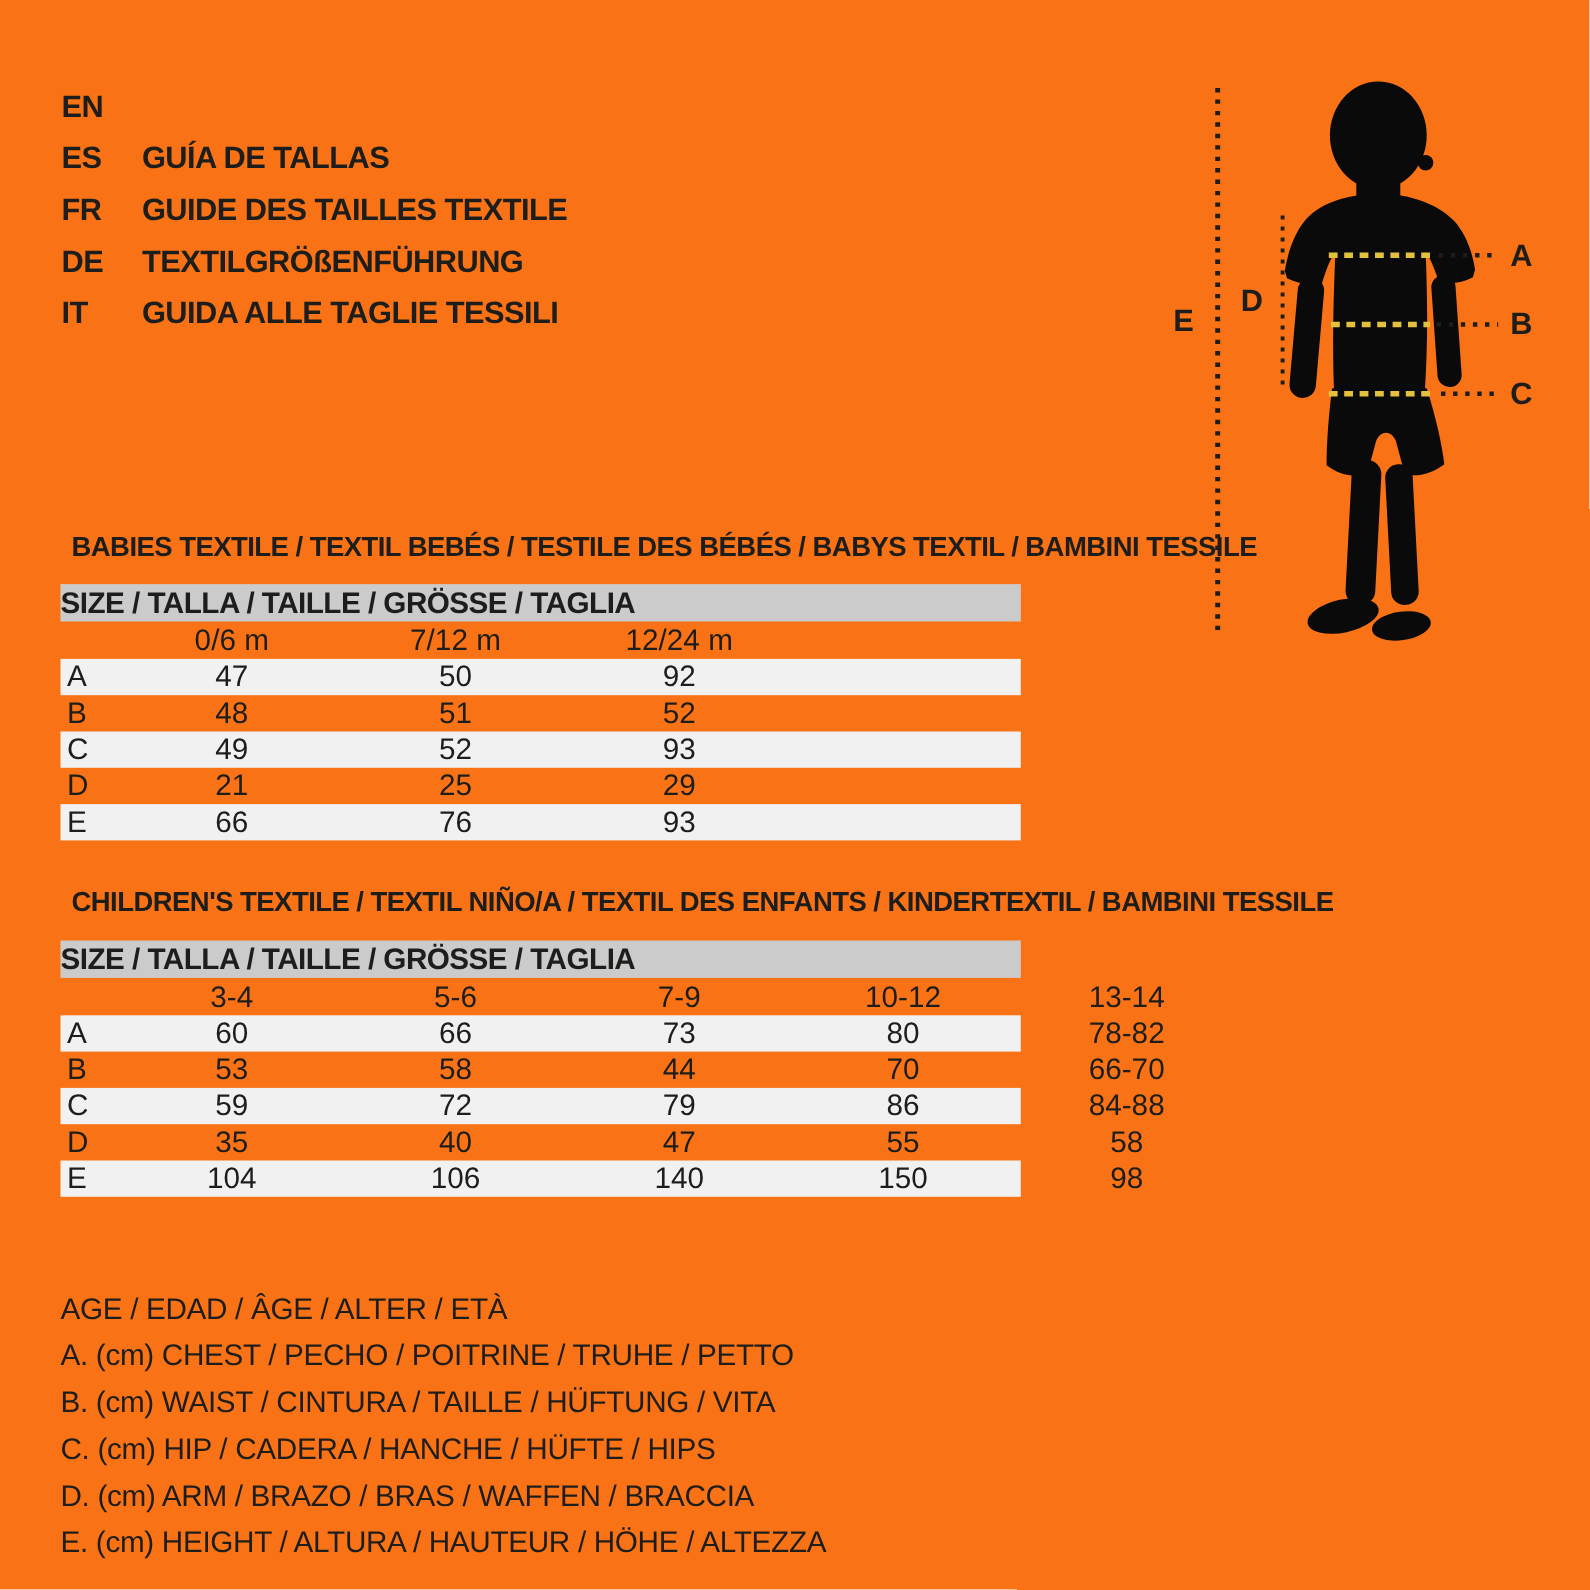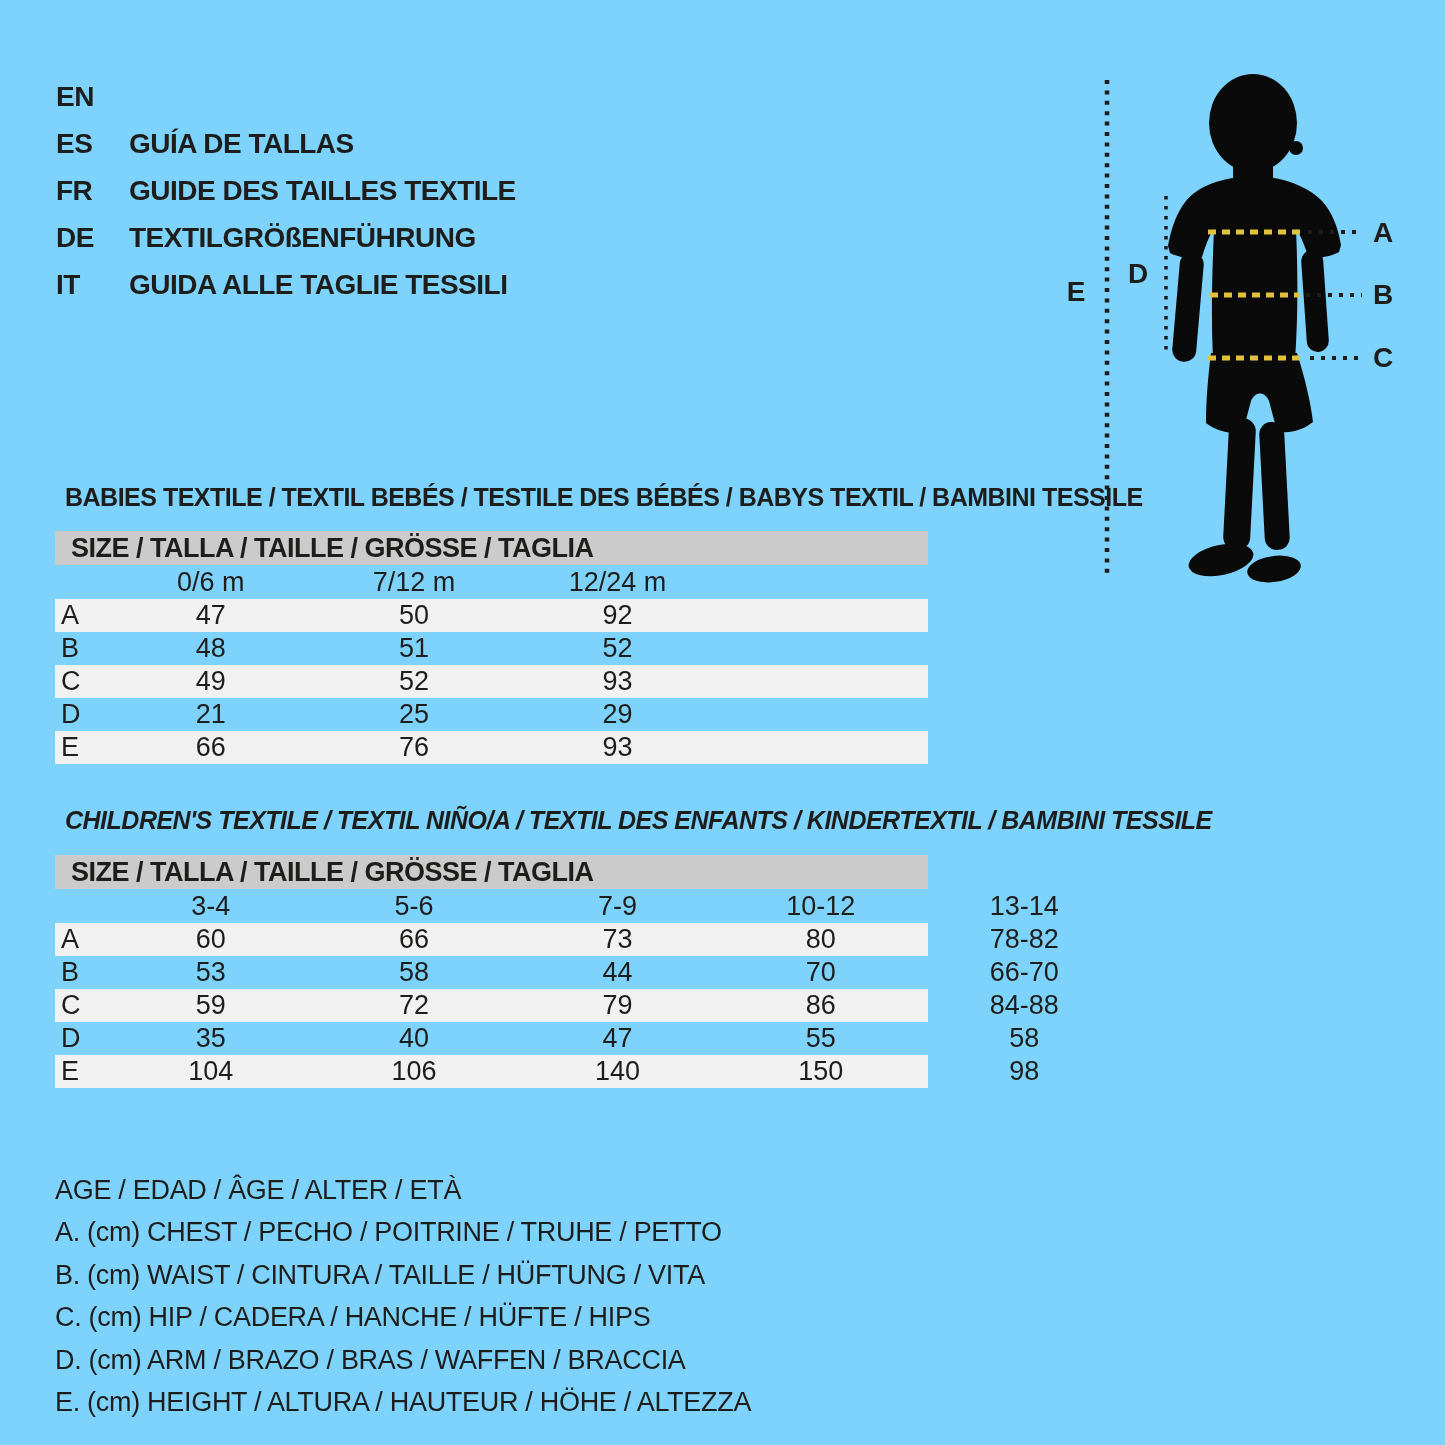--- a/index.html
+++ b/index.html
@@ -6,39 +6,39 @@
     --text:#1d1d1b;
     --header-gray:#cbcbcb;
     --row-gray:#f1f1f1;
     --accent-yellow:#e2c23d;
   }
   *{margin:0;padding:0;box-sizing:border-box;}
   html,body{background:#fff;}
   .page{
     position:relative;
     width:1445px;height:1445px;
-    background:#7dd3fc;
+    background:#f97316;
     font-family:"Liberation Sans", sans-serif;
     color:var(--text);
     overflow:hidden;
   }
   
   .lang-block{position:absolute;left:56px;top:73px;list-style:none;}
   .lang-line{display:flex;height:47px;align-items:center;font-size:28px;font-weight:bold;letter-spacing:-0.5px;}
   .lang-code{width:73px;flex:none;}
   
   .section-title{position:absolute;left:65px;font-size:25px;font-weight:bold;letter-spacing:-0.5px;white-space:nowrap;}
   .babies-title{top:483px;}
-  .children-title{top:806px;font-style:italic;}
+  .children-title{top:806px;}
   
   .size-table{position:absolute;left:55px;width:873px;font-size:27px;}
   .babies-table{top:531px;}
   .children-table{top:855px;}
   .size-bar{height:34px;background:var(--header-gray);display:flex;align-items:center;
-            padding-left:16px;font-weight:bold;font-size:27px;letter-spacing:-0.5px;}
+            padding-left:0;font-weight:bold;font-size:27px;letter-spacing:-0.5px;}
   .t-row{height:33px;display:flex;align-items:center;width:100%;gap:36px;}
   .t-row.colhead{height:34px;}
   .t-row.alt{background:var(--row-gray);}
   .cl{width:36px;flex:none;padding-left:6px;}
   .cc{width:167.4px;flex:none;text-align:center;}
   
   .legend{position:absolute;left:55px;top:1137px;list-style:none;margin-top:32px;}
   .legend li{height:42.5px;display:flex;align-items:center;font-size:27px;letter-spacing:-0.3px;white-space:nowrap;}
   
   .figure-wrap{position:absolute;left:1050px;top:60px;width:395px;height:530px;}

